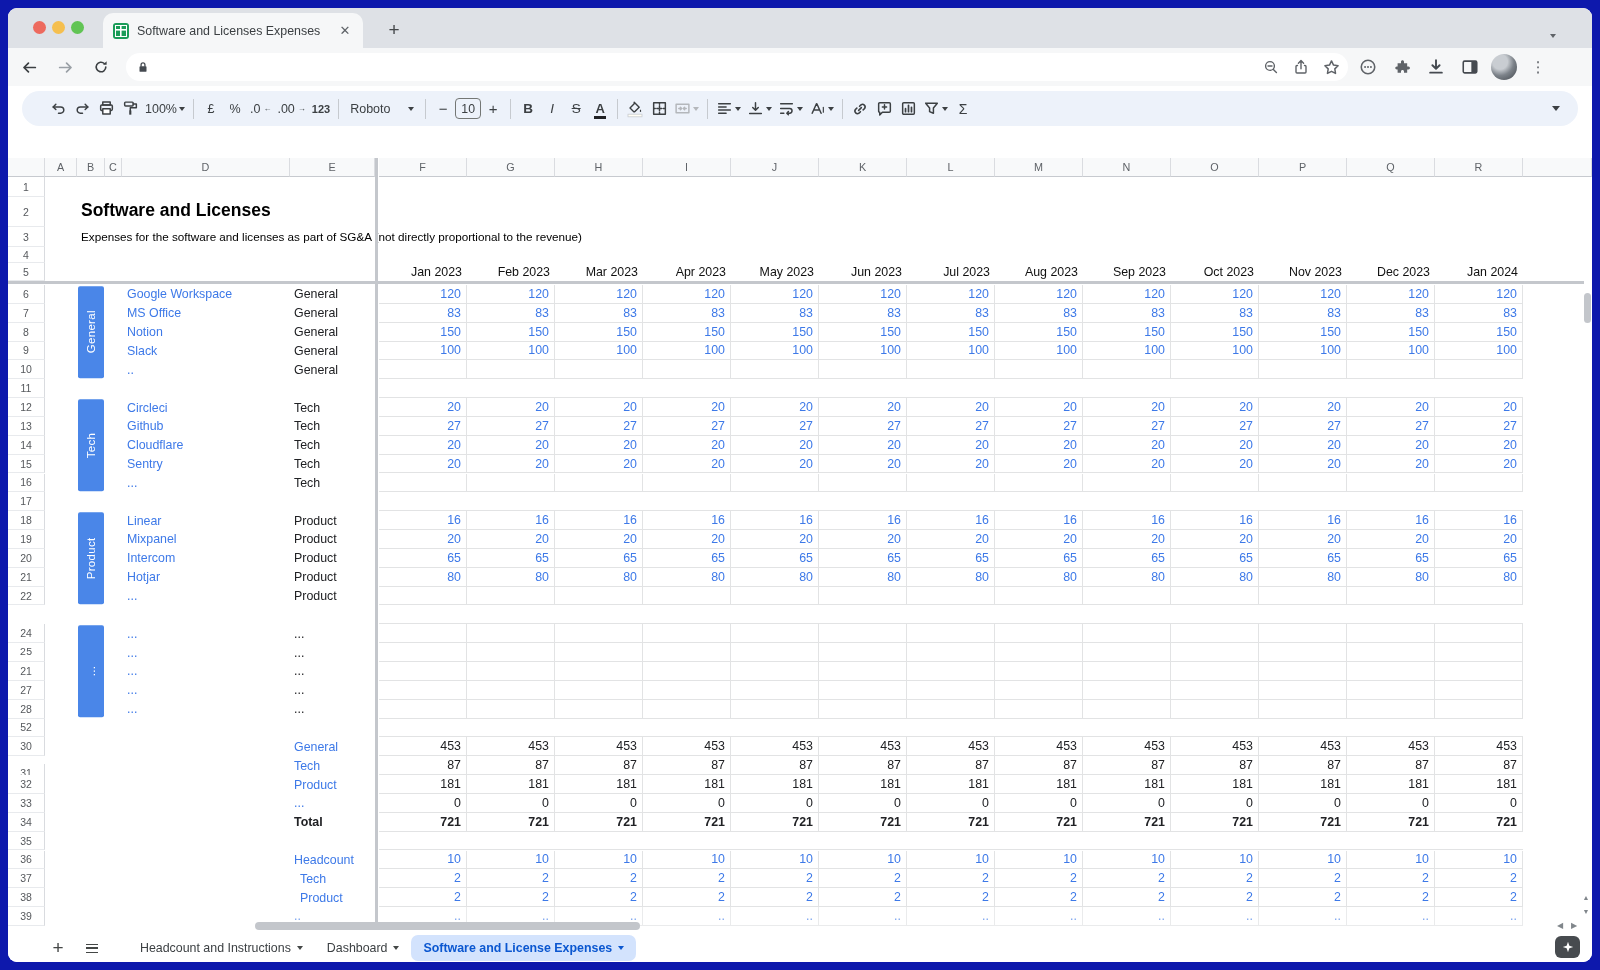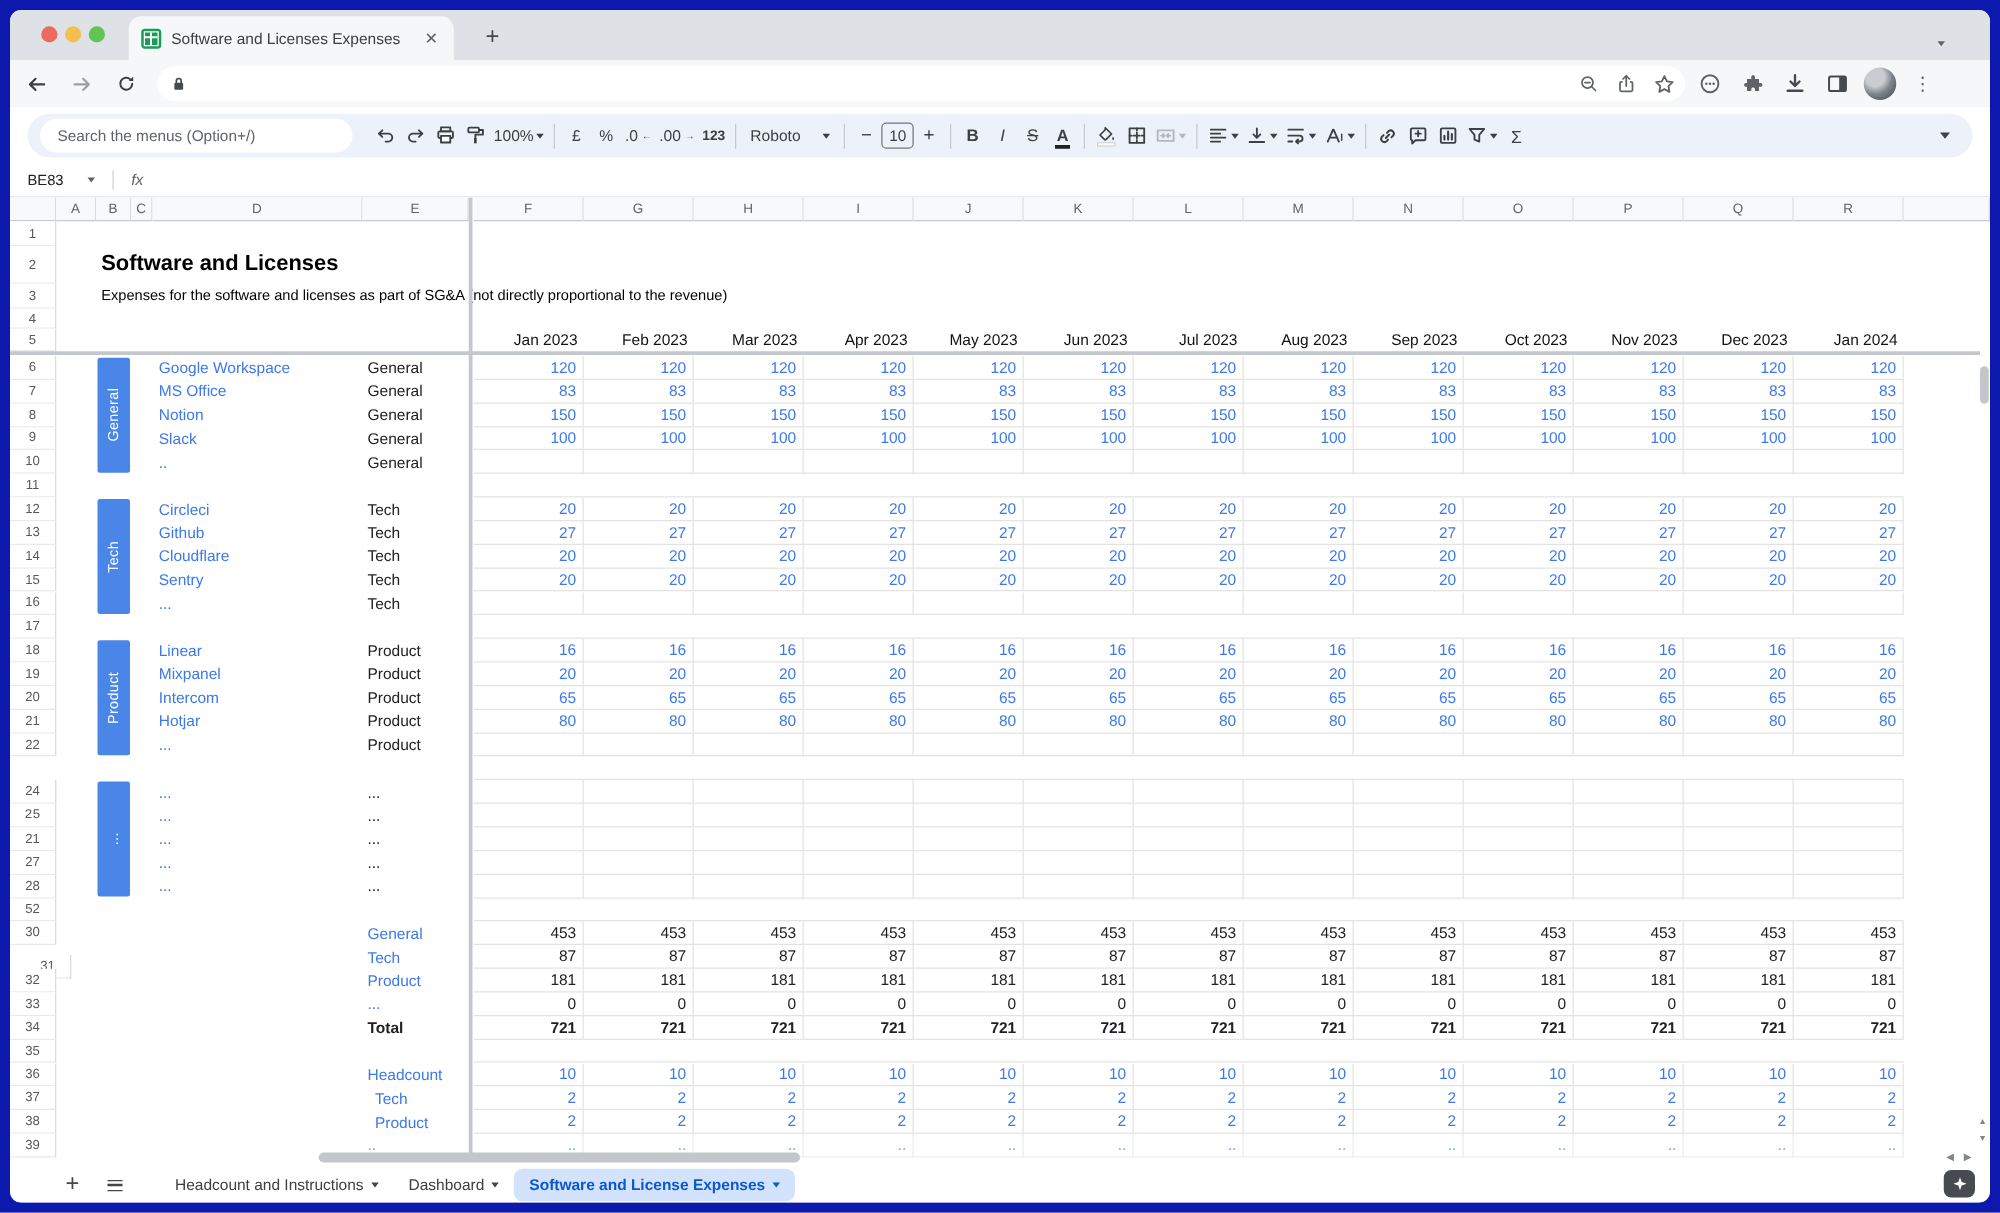--- a/index.html
+++ b/index.html
@@ -162,23 +162,20 @@
           </svg>
     </div>
     <div class="act">
           <div class="avatar"></div>
         </div>
     <div class="act kebab">⋮</div>
   </div>
 
   <div class="sheetsbar">
     <div class="tpill">
-      <div class="msearch">
-            <span>Search the menus (Option+/)</span>
-          </div>
       <div style="width:14px"></div>
       <div class="tbtn">
             <svg width="17" height="17" viewBox="0 0 16 16">
               <path class="ico" d="M3 6.5h7a3 3 0 0 1 0 6H8"></path>
               <path class="ico" d="M5.5 4L3 6.5 5.5 9"></path>
             </svg>
           </div>
       <div class="tbtn">
             <svg width="17" height="17" viewBox="0 0 16 16">
               <path class="ico" d="M13 6.5H6a3 3 0 0 0 0 6h2"></path>
@@ -324,29 +321,20 @@
       <div class="tbtn" style="font-size:14px">
             <span>Σ</span>
           </div>
       <div style="flex:1"></div>
       <div class="tbtn">
             <span class="caret" style="border-left-width:4.5px;border-right-width:4.5px;border-top-width:5px"></span>
           </div>
     </div>
   </div>
 
-  <div class="formulabar">
-    <div class="namebox">
-      <span>BE83</span>
-      <span class="caret" style="border-top-color:#5f6368"></span>
-    </div>
-    <div class="fdiv"></div>
-    <span class="fx">fx</span>
-    <div style="flex:1;height:100%"></div>
-  </div>
 
   <div class="grid" id="grid">
         <div class="colhdr" style="left: 0px; top: 0px; width: 37px;"></div>
         <div class="colhdr" style="left: 37px; width: 32px;">A</div>
         <div class="colhdr" style="left: 69px; width: 28px;">B</div>
         <div class="colhdr" style="left: 97px; width: 17px;">C</div>
         <div class="colhdr" style="left: 114px; width: 168px;">D</div>
         <div class="colhdr" style="left: 282px; width: 85px;">E</div>
         <div class="colhdr" style="left: 371px; width: 88px;">F</div>
         <div class="colhdr" style="left: 459px; width: 88px;">G</div>
@@ -720,21 +708,21 @@
         <div class="cell val" style="left: 635px; top: 579.4px; width: 88px; height: 18.85px;">453</div>
         <div class="cell val" style="left: 723px; top: 579.4px; width: 88px; height: 18.85px;">453</div>
         <div class="cell val" style="left: 811px; top: 579.4px; width: 88px; height: 18.85px;">453</div>
         <div class="cell val" style="left: 899px; top: 579.4px; width: 88px; height: 18.85px;">453</div>
         <div class="cell val" style="left: 987px; top: 579.4px; width: 88px; height: 18.85px;">453</div>
         <div class="cell val" style="left: 1075px; top: 579.4px; width: 88px; height: 18.85px;">453</div>
         <div class="cell val" style="left: 1163px; top: 579.4px; width: 88px; height: 18.85px;">453</div>
         <div class="cell val" style="left: 1251px; top: 579.4px; width: 88px; height: 18.85px;">453</div>
         <div class="cell val" style="left: 1339px; top: 579.4px; width: 88px; height: 18.85px;">453</div>
         <div class="cell val" style="left: 1427px; top: 579.4px; width: 88px; height: 18.85px;">453</div>
-        <div class="rownum" style="top: 606px; height: 18.85px; margin-left: 12px;">31</div>
+        <div class="rownum" style="top: 606px; height: 18.85px;">31</div>
         <div class="cell elab vblue" style="left: 282px; top: 598.25px; width: 85px; height: 18.85px;">Tech</div>
         <div class="cell val" style="left: 371px; top: 598.25px; width: 88px; height: 18.85px;">87</div>
         <div class="cell val" style="left: 459px; top: 598.25px; width: 88px; height: 18.85px;">87</div>
         <div class="cell val" style="left: 547px; top: 598.25px; width: 88px; height: 18.85px;">87</div>
         <div class="cell val" style="left: 635px; top: 598.25px; width: 88px; height: 18.85px;">87</div>
         <div class="cell val" style="left: 723px; top: 598.25px; width: 88px; height: 18.85px;">87</div>
         <div class="cell val" style="left: 811px; top: 598.25px; width: 88px; height: 18.85px;">87</div>
         <div class="cell val" style="left: 899px; top: 598.25px; width: 88px; height: 18.85px;">87</div>
         <div class="cell val" style="left: 987px; top: 598.25px; width: 88px; height: 18.85px;">87</div>
         <div class="cell val" style="left: 1075px; top: 598.25px; width: 88px; height: 18.85px;">87</div>

